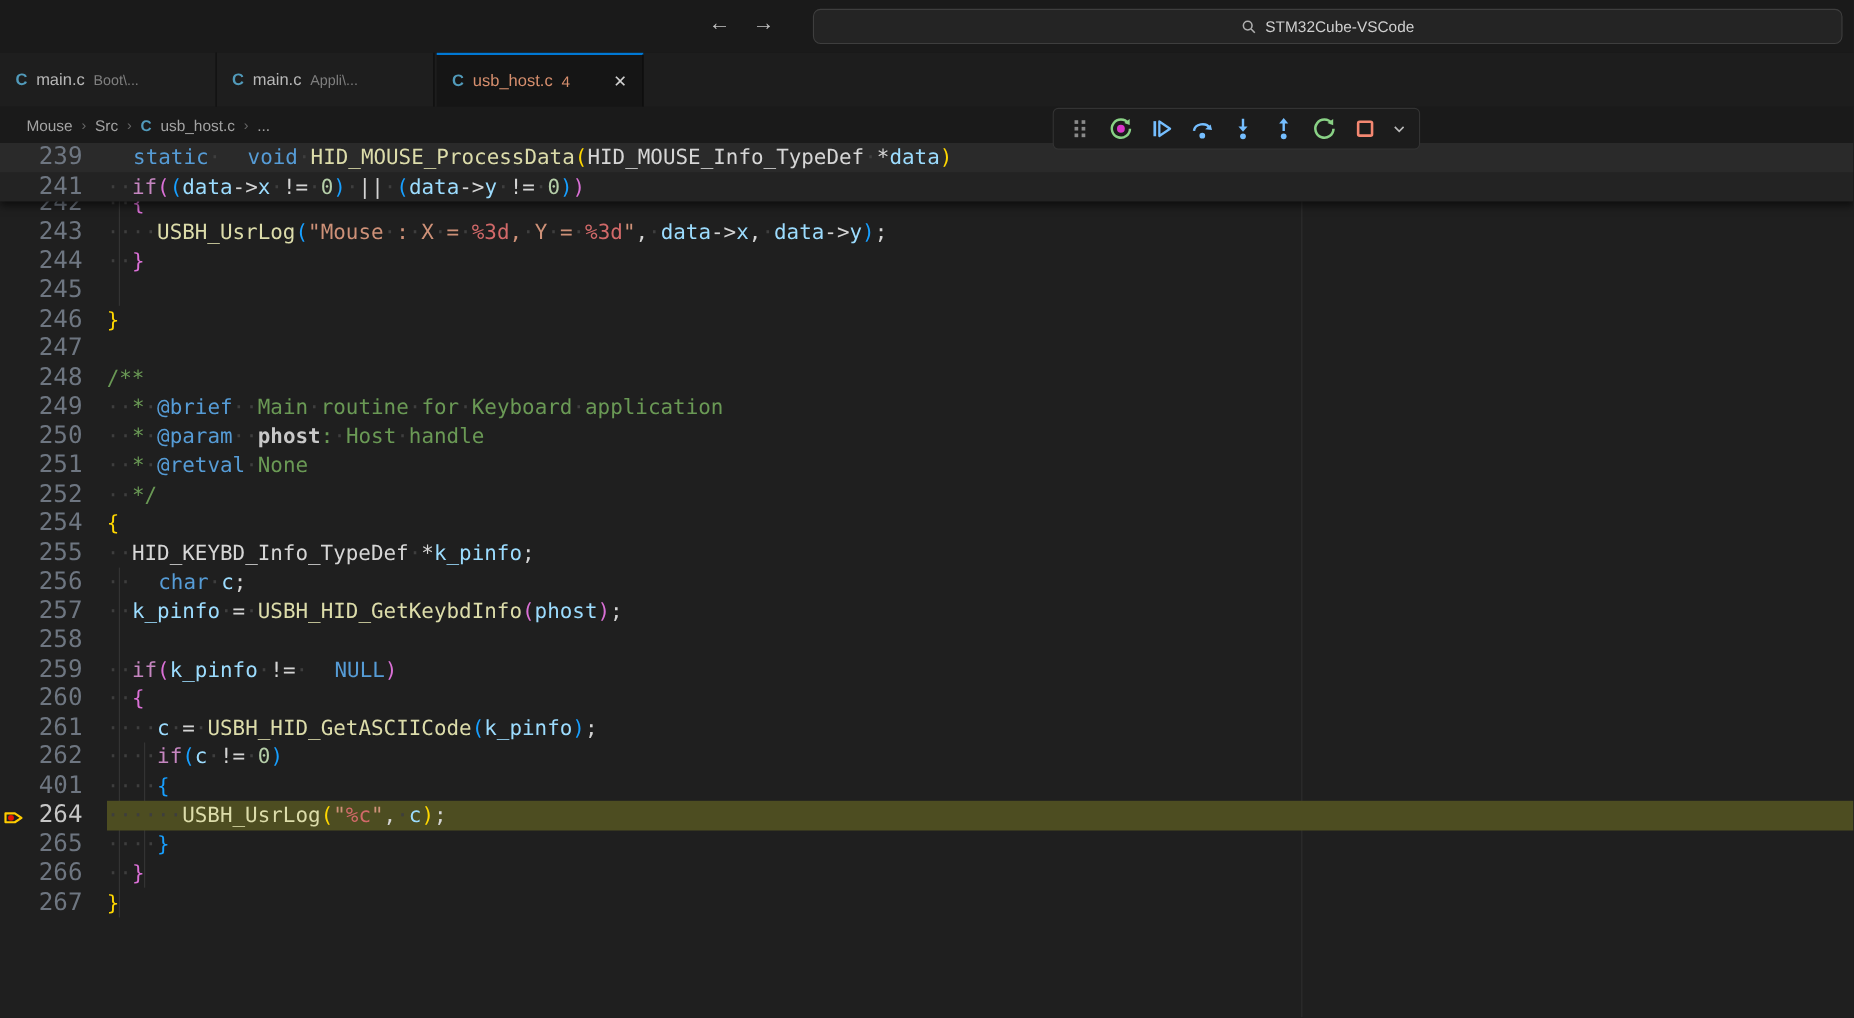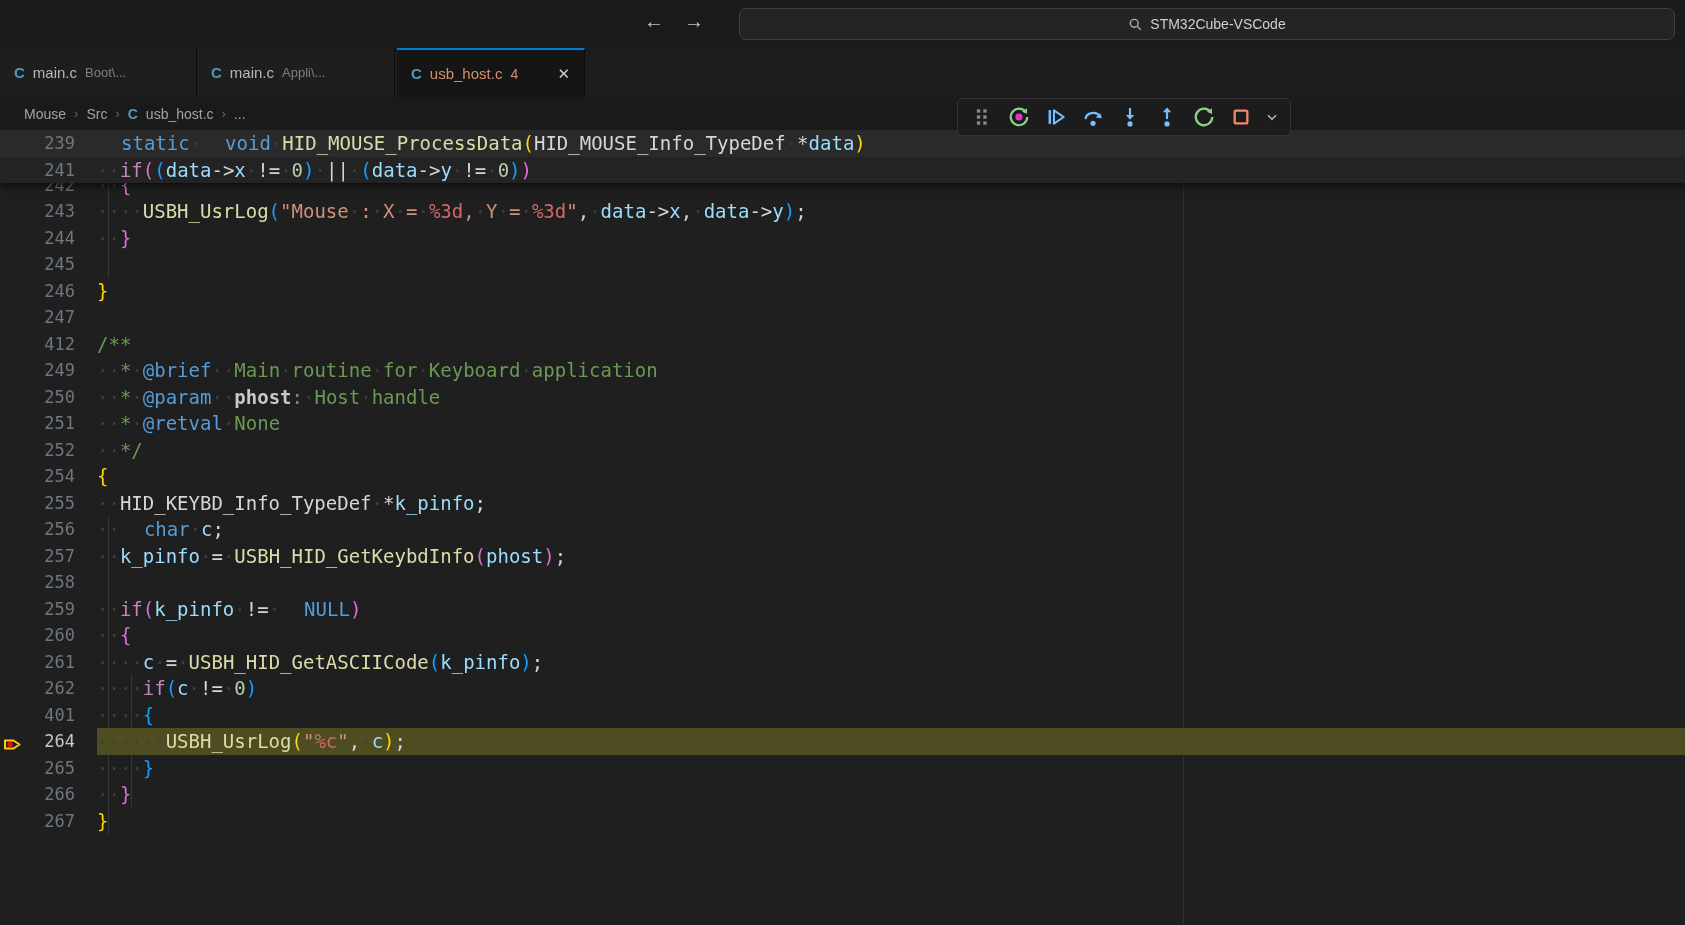--- a/index.html
+++ b/index.html
@@ -48,21 +48,21 @@
   
   .editor { position:absolute; left:0; top:130px; width:1685px; height:795px;
             background:#1f1f1f; overflow:hidden;
             font-family:"DejaVu Sans Mono", monospace; font-size:19px; }
   .ruler { position:absolute; left:1183px; top:0; bottom:0; width:1px; background:#2e2e2e; }
   .iguide { position:absolute; width:1px; background:#363636; }
 
   #code-content { position:absolute; left:0; top:41.5px; right:0; }
   .line { position:relative; height:26.5px; line-height:26.5px; white-space:pre; }
   .line .num { position:absolute; left:0; top:0; width:75px; text-align:right;
-               color:#6e7681; font-size:17px; }
+               color:#6e7681; font-size:22px; }
   .line .code { position:absolute; left:97px; top:0; right:0; }
   .line.current { background:linear-gradient(to right, rgba(0,0,0,0) 0 97px, #4d4d21 97px);padding-left:21px; }
   .line.current .num { color:#c6c6c6; }
   .line .dbg-arrow { position:absolute; left:3px; top:5px; }
 
   
   #sticky { position:absolute; left:0; top:0; right:0; height:53px; z-index:10;
             background:#212121; box-shadow:0 4px 7px rgba(0,0,0,.55); }
   #sticky .line.s0 { background:#2a2a2a; }
   #sticky .line.s1 { background:#232323; }
@@ -202,21 +202,21 @@
   <div class="iguide" style="left:108px; top:41.5px; height:106px;"></div>
   <div class="iguide" style="left:108px; top:386px; height:318px;"></div>
   <div class="iguide" style="left:131px; top:545px; height:132px;"></div>
   <div id="code-content">
       <div class="line"><span class="num">242</span><span class="code"><span class="tk-ws">··</span><span class="tk-b2">{</span></span></div>
       <div class="line"><span class="num">243</span><span class="code"><span class="tk-ws">····</span><span class="tk-fn">USBH_UsrLog</span><span class="tk-b3">(</span><span class="tk-str">"Mouse</span><span class="tk-ws">·</span><span class="tk-str">:</span><span class="tk-ws">·</span><span class="tk-str">X</span><span class="tk-ws">·</span><span class="tk-str">=</span><span class="tk-ws">·</span><span class="tk-fmt">%3d</span><span class="tk-str">,</span><span class="tk-ws">·</span><span class="tk-str">Y</span><span class="tk-ws">·</span><span class="tk-str">=</span><span class="tk-ws">·</span><span class="tk-fmt">%3d</span><span class="tk-str">"</span><span class="tk-op">,</span><span class="tk-ws">·</span><span class="tk-var">data</span><span class="tk-op">-&gt;</span><span class="tk-var">x</span><span class="tk-op">,</span><span class="tk-ws">·</span><span class="tk-var">data</span><span class="tk-op">-&gt;</span><span class="tk-var">y</span><span class="tk-b3">)</span><span class="tk-op">;</span></span></div>
       <div class="line"><span class="num">244</span><span class="code"><span class="tk-ws">··</span><span class="tk-b2">}</span></span></div>
       <div class="line"><span class="num">245</span><span class="code"></span></div>
       <div class="line"><span class="num">246</span><span class="code"><span class="tk-b1">}</span></span></div>
       <div class="line"><span class="num">247</span><span class="code"></span></div>
-      <div class="line"><span class="num">412</span><span class="code"><span class="tk-com">/**</span></span></div>
+      <div class="line"><span class="num">248</span><span class="code"><span class="tk-com">/**</span></span></div>
       <div class="line"><span class="num">249</span><span class="code"><span class="tk-ws">··</span><span class="tk-com">*</span><span class="tk-ws">·</span><span class="tk-doc">@brief</span><span class="tk-ws">··</span><span class="tk-com">Main</span><span class="tk-ws">·</span><span class="tk-com">routine</span><span class="tk-ws">·</span><span class="tk-com">for</span><span class="tk-ws">·</span><span class="tk-com">Keyboard</span><span class="tk-ws">·</span><span class="tk-com">application</span></span></div>
       <div class="line"><span class="num">250</span><span class="code"><span class="tk-ws">··</span><span class="tk-com">*</span><span class="tk-ws">·</span><span class="tk-doc">@param</span><span class="tk-ws">··</span><span class="tk-docp">phost</span><span class="tk-com">:</span><span class="tk-ws">·</span><span class="tk-com">Host</span><span class="tk-ws">·</span><span class="tk-com">handle</span></span></div>
       <div class="line"><span class="num">251</span><span class="code"><span class="tk-ws">··</span><span class="tk-com">*</span><span class="tk-ws">·</span><span class="tk-doc">@retval</span><span class="tk-ws">·</span><span class="tk-com">None</span></span></div>
       <div class="line"><span class="num">252</span><span class="code"><span class="tk-ws">··</span><span class="tk-com">*/</span></span></div>
       <div class="line"><span class="num">254</span><span class="code"><span class="tk-b1">{</span></span></div>
       <div class="line"><span class="num">255</span><span class="code"><span class="tk-ws">··</span><span class="tk-type">HID_KEYBD_Info_TypeDef</span><span class="tk-ws">·</span><span class="tk-op">*</span><span class="tk-var">k_pinfo</span><span class="tk-op">;</span></span></div>
       <div class="line"><span class="num">256</span><span class="code"><span class="tk-ws">··</span><span class="tk-kw">char</span><span class="tk-ws">·</span><span class="tk-var">c</span><span class="tk-op">;</span></span></div>
       <div class="line"><span class="num">257</span><span class="code"><span class="tk-ws">··</span><span class="tk-var">k_pinfo</span><span class="tk-ws">·</span><span class="tk-op">=</span><span class="tk-ws">·</span><span class="tk-fn">USBH_HID_GetKeybdInfo</span><span class="tk-b2">(</span><span class="tk-var">phost</span><span class="tk-b2">)</span><span class="tk-op">;</span></span></div>
       <div class="line"><span class="num">258</span><span class="code"></span></div>
       <div class="line"><span class="num">259</span><span class="code"><span class="tk-ws">··</span><span class="tk-ctrl">if</span><span class="tk-b2">(</span><span class="tk-var">k_pinfo</span><span class="tk-ws">·</span><span class="tk-op">!=</span><span class="tk-ws">·</span><span class="tk-kw">NULL</span><span class="tk-b2">)</span></span></div>

